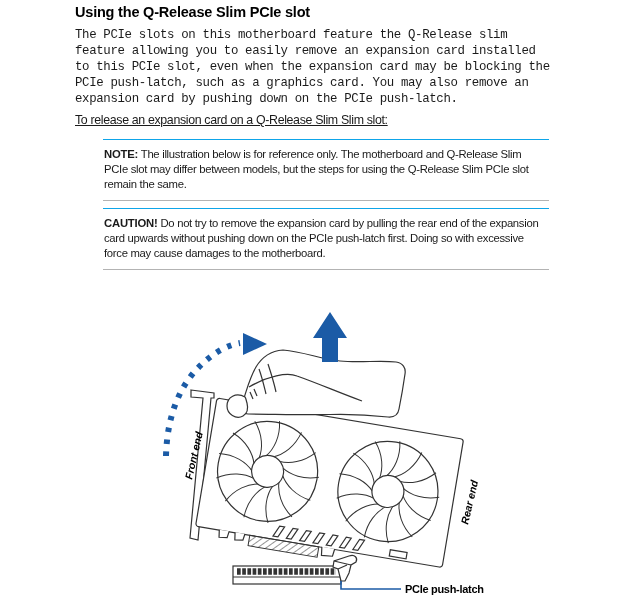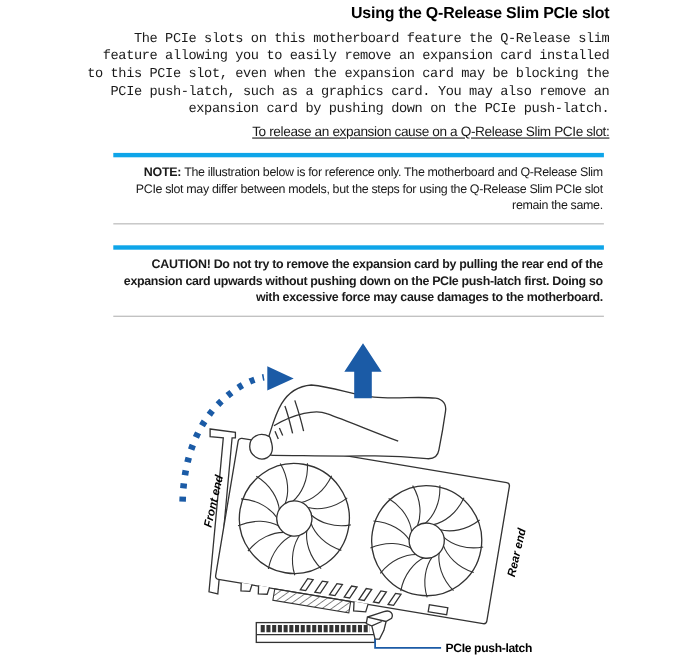--- a/index.html
+++ b/index.html
@@ -1,54 +1,54 @@
 <!DOCTYPE html>
 <html><head>
 <meta charset="utf-8">
 <style>
   html,body{margin:0;padding:0;}
   body{
     width:624px;height:597px;position:relative;background:#ffffff;
     font-family:"Liberation Sans", sans-serif;color:#1a1a1a;overflow:hidden;
   }
-  .content{position:absolute;left:75px;top:4px;width:479px;text-align:right;}
+  .content{position:absolute;left:75px;top:4px;width:479px;}
   .page-title{
     font-size:14.5px;font-weight:bold;letter-spacing:-0.2px;
     margin:0 0 7px 0;color:#000;
   }
   .body-text{
     font-size:12.4px;line-height:16px;letter-spacing:-0.35px;margin:0 0 5px 0;font-family:Liberation Mono, monospace;
   }
   .sub-heading{
     font-size:12.4px;line-height:16px;letter-spacing:-0.35px;margin:0 0 3px 0;
     text-decoration:underline;
   }
   .callout{
     margin-left:28px;width:444px;
-    border-top:4px solid #0ea5e9;border-bottom:1px solid #b3b3b3;
+    border-top:1px solid #0ea5e9;border-bottom:1px solid #b3b3b3;
     padding:7px 1px 8px 1px;
     font-size:11.3px;line-height:15px;letter-spacing:-0.3px;
   }
   .callout b{letter-spacing:-0.2px;}
   .callout.note{margin-top:11px;}
-  .callout.caution{margin-top:19px;font-weight:bold;}
+  .callout.caution{margin-top:7px;}
   .figure{position:absolute;left:150px;top:300px;}
   .figure svg{display:block;}
   .ln{stroke:#333;fill:none;stroke-width:1.2;}
   .lnw{stroke:#333;fill:#fff;stroke-width:1.2;}
   .fig-label{font-family:"Liberation Sans",sans-serif;font-size:10.5px;font-weight:bold;font-style:italic;fill:#000;}
   .latch-label{font-family:"Liberation Sans",sans-serif;font-size:11px;font-weight:bold;fill:#000;letter-spacing:-0.3px;}
 </style>
 </head>
 <body>
 
 <div class="content">
   <h1 class="page-title">Using the Q-Release Slim PCIe slot</h1>
   <p class="body-text">The PCIe slots on this motherboard feature the Q-Release slim feature allowing you to easily remove an expansion card installed to this PCIe slot, even when the expansion card may be blocking the PCIe push-latch, such as a graphics card. You may also remove an expansion card by pushing down on the PCIe push-latch.</p>
-  <p class="sub-heading">To release an expansion cause on a Q-Release Slim PCIe slot:</p>
+  <p class="sub-heading">To release an expansion card on a Q-Release Slim Slim slot:</p>
 
   <div class="callout note"><b>NOTE:</b><span> The illustration below is for reference only. The motherboard and Q-Release Slim PCIe slot may differ between models, but the steps for using the Q-Release Slim PCIe slot remain the same.</span></div>
 
   <div class="callout caution"><b>CAUTION!</b><span> Do not try to remove the expansion card by pulling the rear end of the expansion card upwards without pushing down on the PCIe push-latch first. Doing so with excessive force may cause damages to the motherboard.</span></div>
 </div>
 
 <div class="figure">
 <svg width="340" height="297" viewBox="150 300 340 297" xmlns="http://www.w3.org/2000/svg">
   <defs>
     <path id="bl" d="M 3,-15 C 13,-19 23,-29 27,-44" stroke="#333" fill="none" stroke-width="1"></path>

